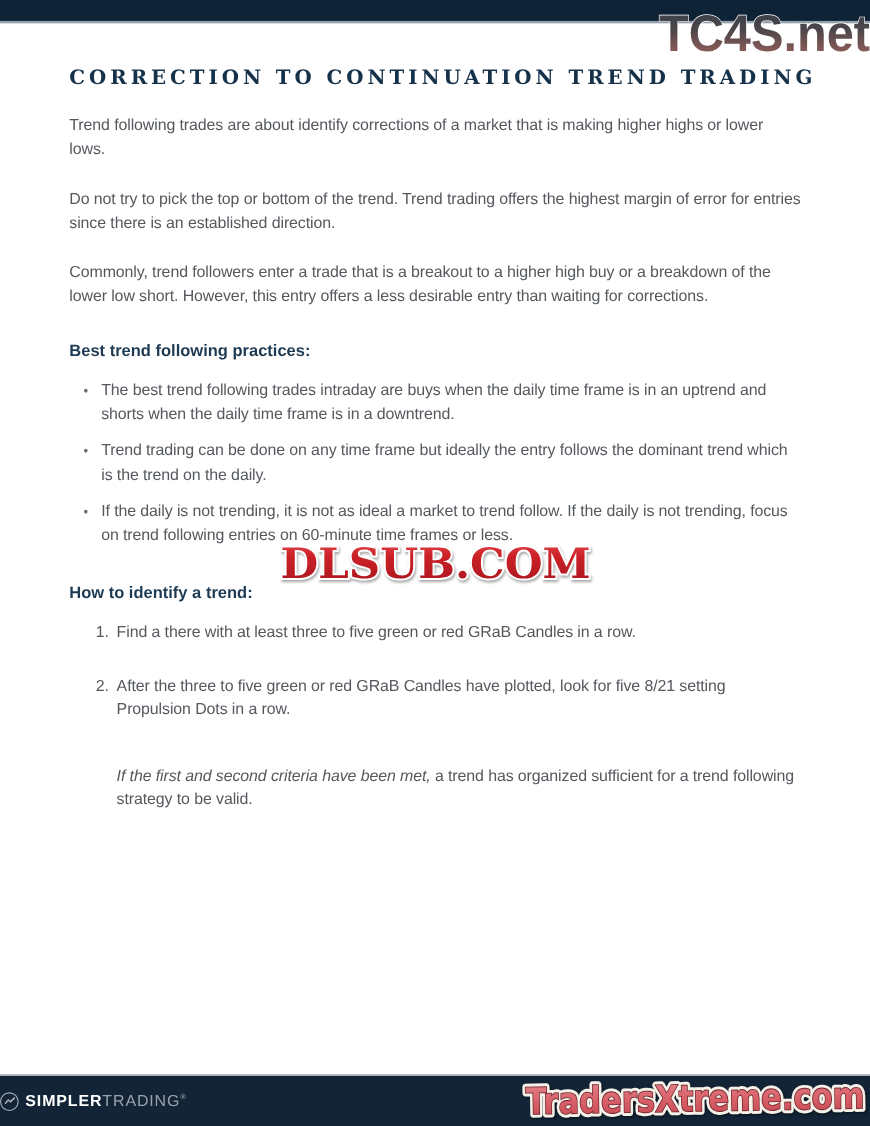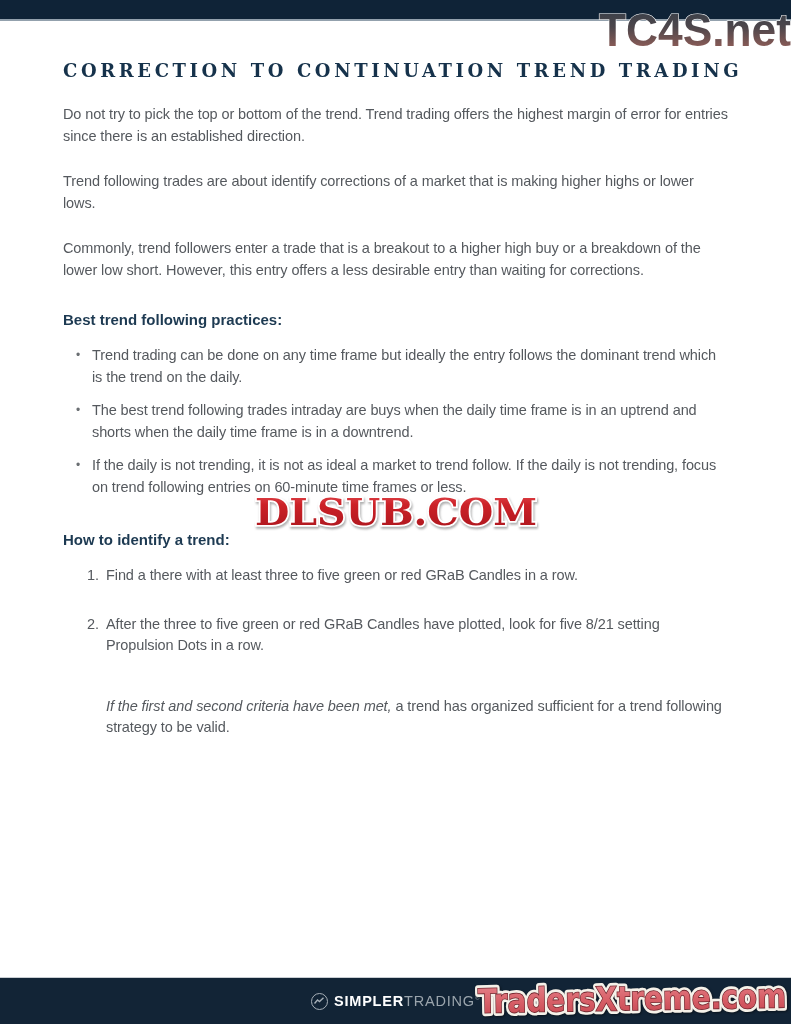--- a/index.html
+++ b/index.html
@@ -48,21 +48,21 @@
   }
   .notes { margin-left:43px; margin-top:39px; }
   .note {
     font-size:14.5px; line-height:21.5px; color:#55595e;
     letter-spacing:-0.1px; margin:0 0 25px 0;
   }
   .note .lead { font-style:italic; }
   .footer-bar {
     position:absolute; left:0; bottom:0; width:791px; height:46px;
     background:#122436; border-top:1px solid #c9ced3;
-    display:flex; align-items:center; justify-content:center;
+    display:flex; align-items:center; 
   }
   .brand { display:flex; align-items:center; }
   .brand-icon {
     width:17px; height:17px; border:1.5px solid #a7b0b8; border-radius:50%;
     display:flex; align-items:center; justify-content:center; margin-right:6px;
     box-sizing:border-box;
   }
   .brand-bold { color:#ffffff; font-weight:bold; font-size:14.5px; letter-spacing:0.8px; }
   .brand-light { color:#9aa4ac; font-weight:normal; font-size:14.5px; letter-spacing:0.8px; }
   .brand-reg { color:#9aa4ac; font-size:7px; vertical-align:top; position:relative; top:-4px; }
@@ -84,28 +84,28 @@
       <stop offset="45%" stop-color="#4c464b"></stop>
       <stop offset="100%" stop-color="#a5655c"></stop>
     </linearGradient>
   </defs>
   <text x="99" y="43" text-anchor="middle" font-family="Liberation Sans, sans-serif" font-size="47" font-weight="bold" fill="url(#gradTop)" stroke="#ffffff" stroke-width="1.2" paint-order="stroke" textLength="192" lengthAdjust="spacingAndGlyphs">TC4S.net</text>
 </svg>
 
 <div class="content">
   <h1 class="doc-title">CORRECTION TO CONTINUATION TREND TRADING</h1>
 
+  <p class="para">Trend following trades are about identify corrections of a market that is making higher highs or lower lows.</p>
   <p class="para">Do not try to pick the top or bottom of the trend. Trend trading offers the highest margin of error for entries since there is an established direction.</p>
-  <p class="para">Trend following trades are about identify corrections of a market that is making higher highs or lower lows.</p>
   <p class="para">Commonly, trend followers enter a trade that is a breakout to a higher high buy or a breakdown of the lower low short. However, this entry offers a less desirable entry than waiting for corrections.</p>
 
   <h2 class="section-heading">Best trend following practices:</h2>
   <ul class="bullets">
+    <li>The best trend following trades intraday are buys when the daily time frame is in an uptrend and shorts when the daily time frame is in a downtrend.</li>
     <li>Trend trading can be done on any time frame but ideally the entry follows the dominant trend which is the trend on the daily.</li>
-    <li>The best trend following trades intraday are buys when the daily time frame is in an uptrend and shorts when the daily time frame is in a downtrend.</li>
     <li>If the daily is not trending, it is not as ideal a market to trend follow. If the daily is not trending, focus on trend following entries on 60-minute time frames or less.</li>
   </ul>
 
   <h2 class="section-heading" style="margin-top:33px;">How to identify a trend:</h2>
   <ol class="steps">
     <li>Find a there with at least three to five green or red GRaB Candles in a row.</li>
     <li>After the three to five green or red GRaB Candles have plotted, look for five 8/21 setting Propulsion Dots in a row.</li>
   </ol>
 
   <div class="notes">

